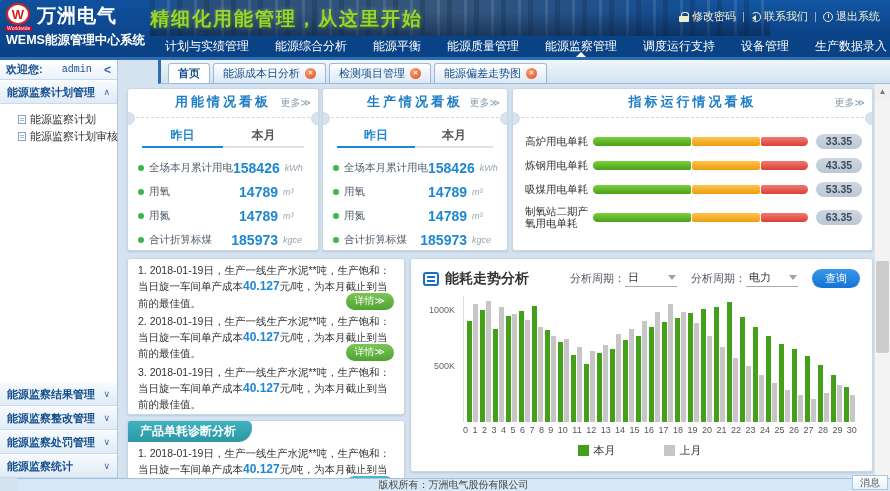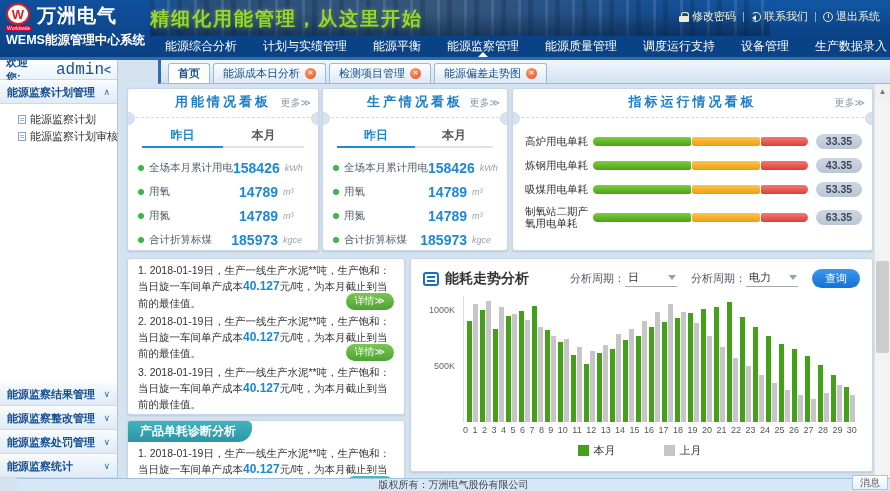--- a/index.html
+++ b/index.html
@@ -39,21 +39,21 @@
   
   .navbar{position:absolute;top:36px;left:0;right:0;height:21px;background:#0a4286;z-index:11;display:flex;padding-left:152px;}
   .nav-item{color:#fff;font-size:12px;line-height:21px;padding:0 13px;position:relative;cursor:pointer;white-space:nowrap;}
   .nav-item.active::after{content:"";position:absolute;left:50%;bottom:0;margin-left:-5px;width:0;height:0;border-left:5px solid transparent;border-right:5px solid transparent;border-bottom:5px solid #fff;}
   .head-strip{position:absolute;top:57px;left:0;right:0;height:3px;background:#2e6cb2;z-index:11;}
 
   
   .sidebar{position:absolute;left:0;top:60px;width:118px;bottom:13px;background:#fff;border-right:1px solid #aec7dd;display:flex;flex-direction:column;z-index:5;}
   .welcome{height:20px;background:linear-gradient(180deg,#ffffff,#eaf2fa);border-bottom:1px solid #c5d8ec;display:flex;align-items:center;justify-content:space-between;padding:0 6px;}
   .welcome-label{font-size:11px;font-weight:bold;color:#17508f;}
-  .welcome-user{font-size:16px;color:#17508f;font-family:"Liberation Mono",monospace;margin-left:19px;flex:1;}
+  .welcome-user{font-size:10px;color:#17508f;font-family:"Liberation Mono",monospace;margin-left:19px;flex:1;}
   .collapse-arrow{color:#2b6cb0;font-size:12px;font-weight:bold;cursor:pointer;line-height:1;}
   .sb-group{height:24px;background:linear-gradient(180deg,#f7fafd,#e0ebf6);border-bottom:1px solid #c9daec;border-top:1px solid #fdfefe;display:flex;align-items:center;justify-content:space-between;padding:0 7px;cursor:pointer;}
   .sb-group-label{font-size:11px;font-weight:bold;color:#17508f;white-space:nowrap;}
   .chev{color:#2b6cb0;font-size:9px;line-height:1;}
   .sb-items{padding:7px 0 6px 0;}
   .sb-item{height:17px;display:flex;align-items:center;padding-left:18px;font-size:11px;color:#333;cursor:pointer;white-space:nowrap;}
   .doc-icon{width:8px;height:9px;border:1px solid #89a4c2;background:#fff;position:relative;display:inline-block;margin-right:4px;flex:0 0 8px;}
   .doc-icon::before{content:"";position:absolute;left:1px;top:2px;right:1px;height:1px;background:#9db6cf;box-shadow:0 2px 0 #9db6cf;}
   .sb-spacer{flex:1;}
 
@@ -177,25 +177,25 @@
       <div class="emblem-ring">
           <span class="emblem-w">W</span>
         </div>
       <div class="emblem-banner">Worldwide</div>
     </div>
     <div class="logo-cn">万洲电气</div>
   </div>
   <div class="logo-sub">WEMS能源管理中心系统</div>
 </div>
 <div class="navbar">
+    <div class="nav-item">计划与实绩管理</div>
     <div class="nav-item">能源综合分析</div>
-    <div class="nav-item">计划与实绩管理</div>
     <div class="nav-item">能源平衡</div>
+    <div class="nav-item">能源质量管理</div>
     <div class="nav-item active">能源监察管理</div>
-    <div class="nav-item">能源质量管理</div>
     <div class="nav-item">调度运行支持</div>
     <div class="nav-item">设备管理</div>
     <div class="nav-item">生产数据录入</div>
   </div>
 <div class="head-strip"></div>
 
 <div class="sidebar">
   <div class="welcome">
     <span class="welcome-label">欢迎您:</span>
     <span class="welcome-user">admin</span>

